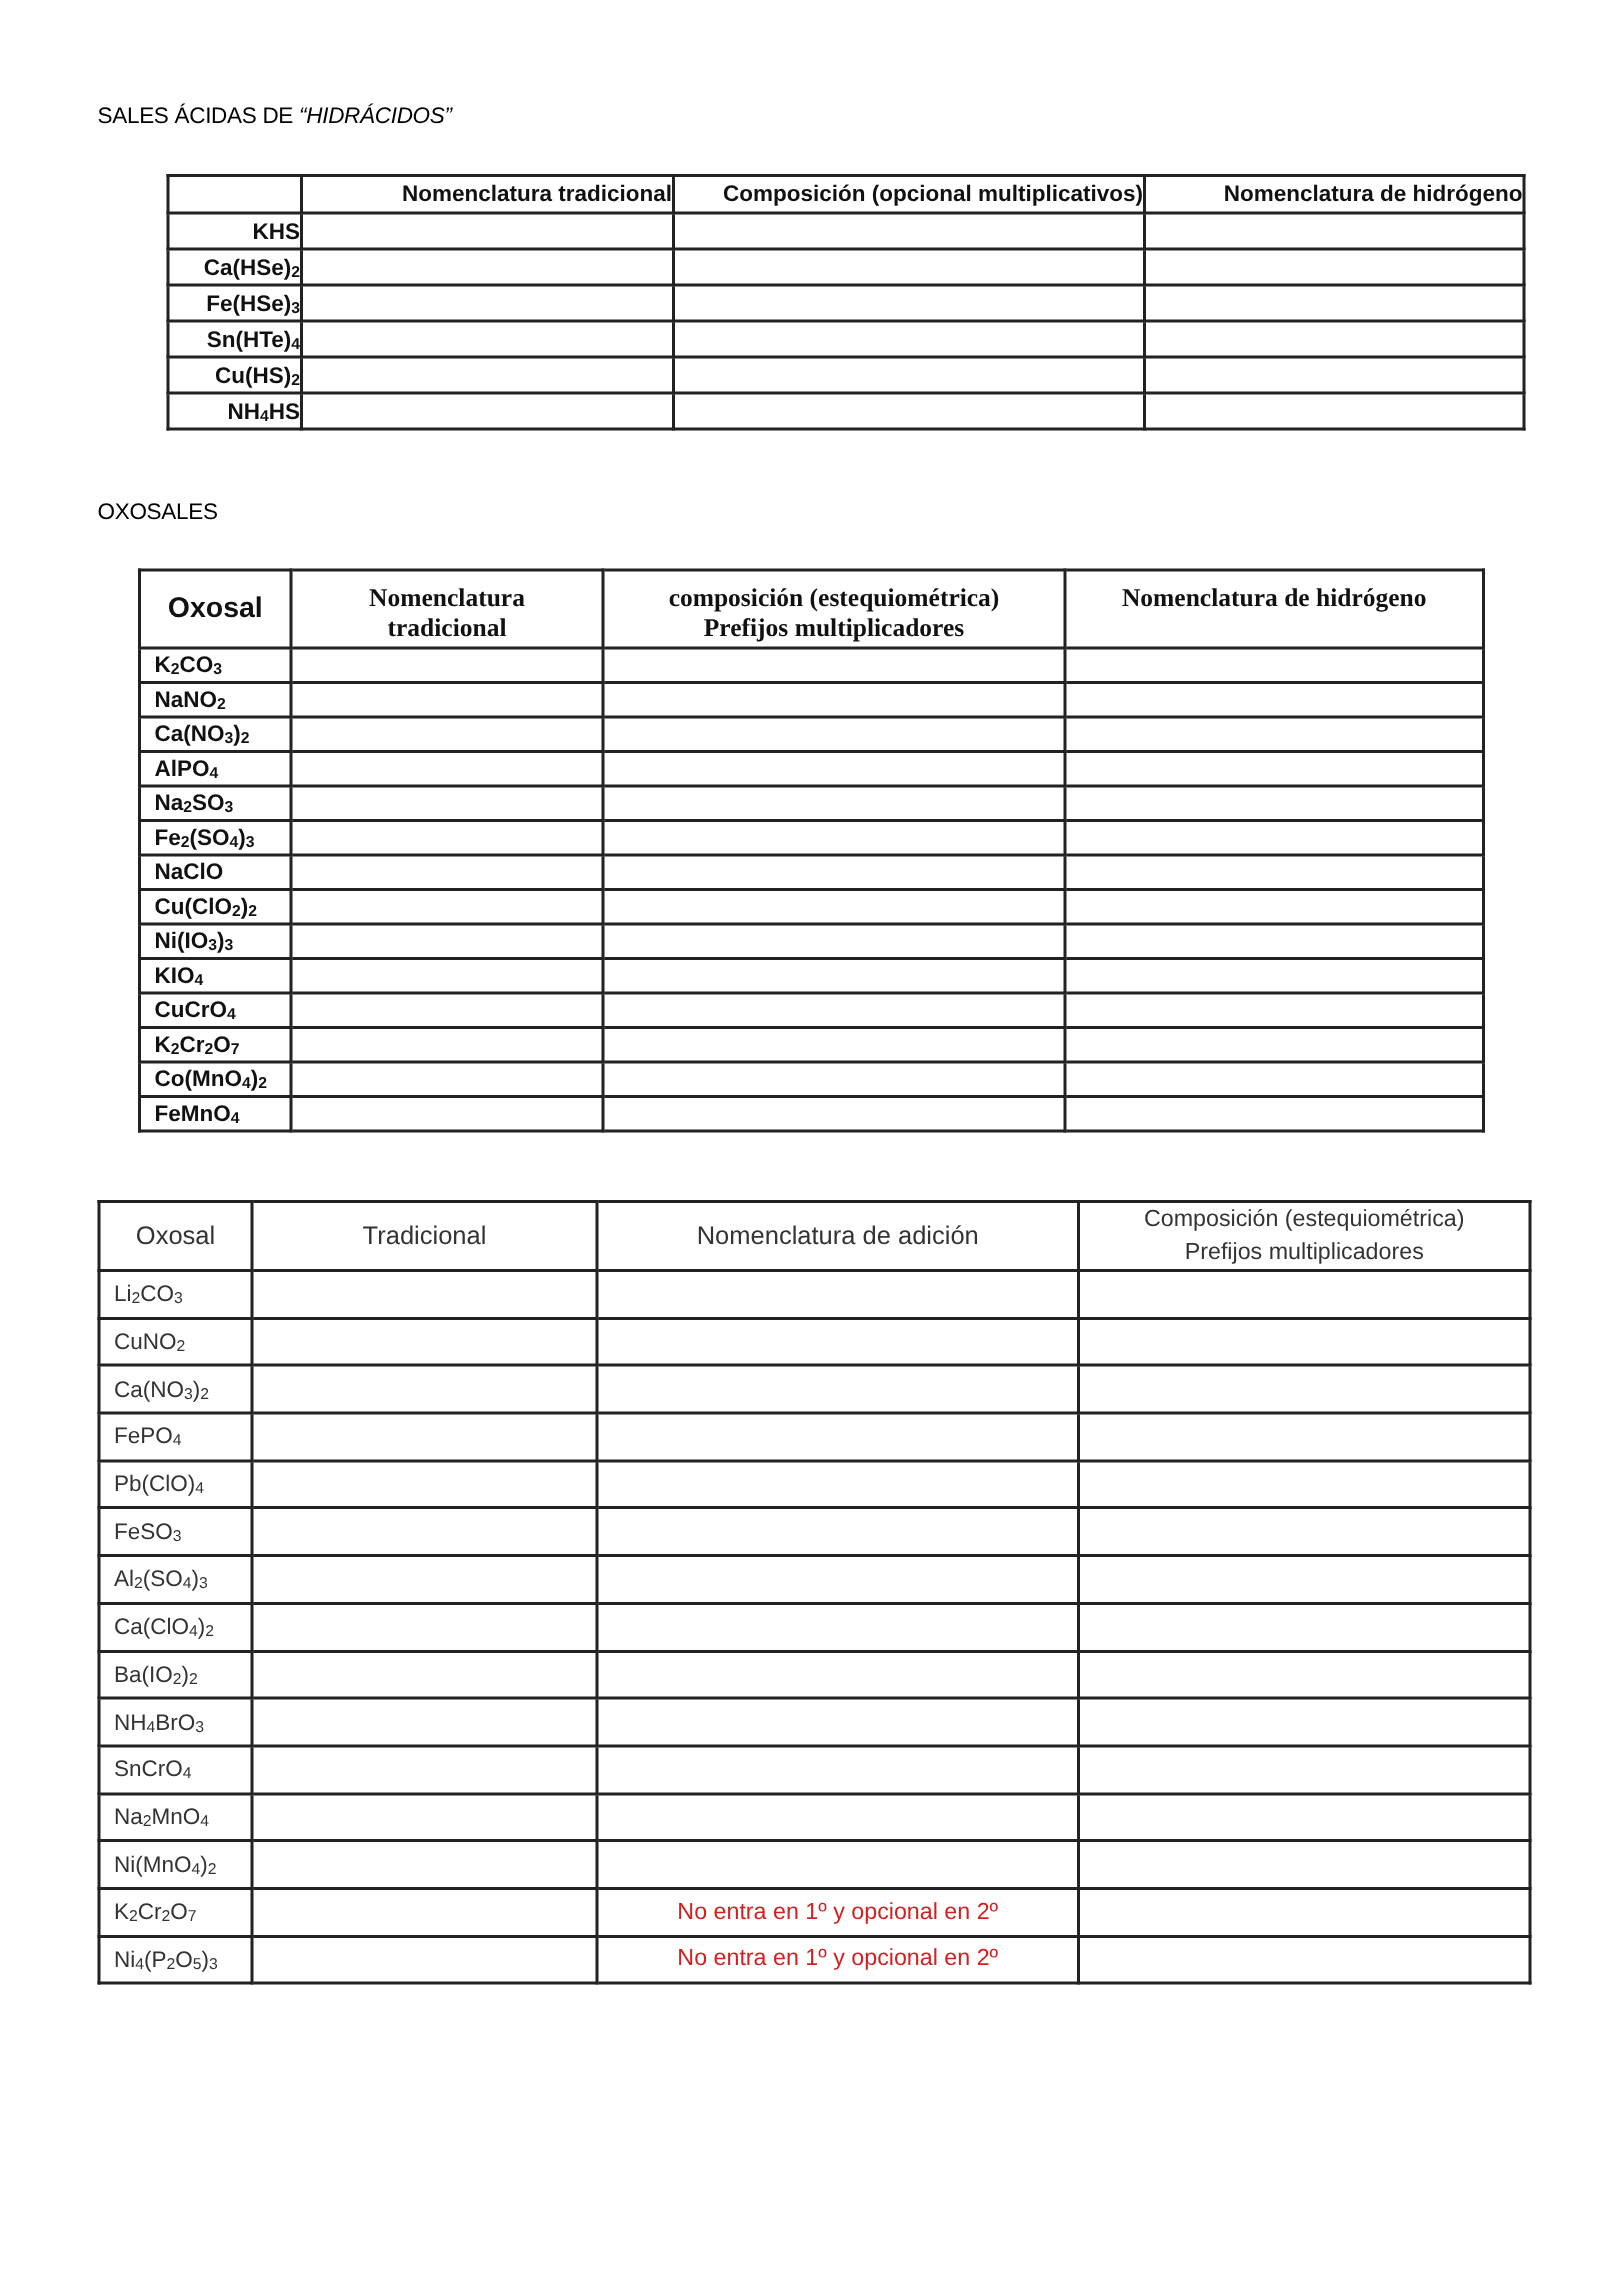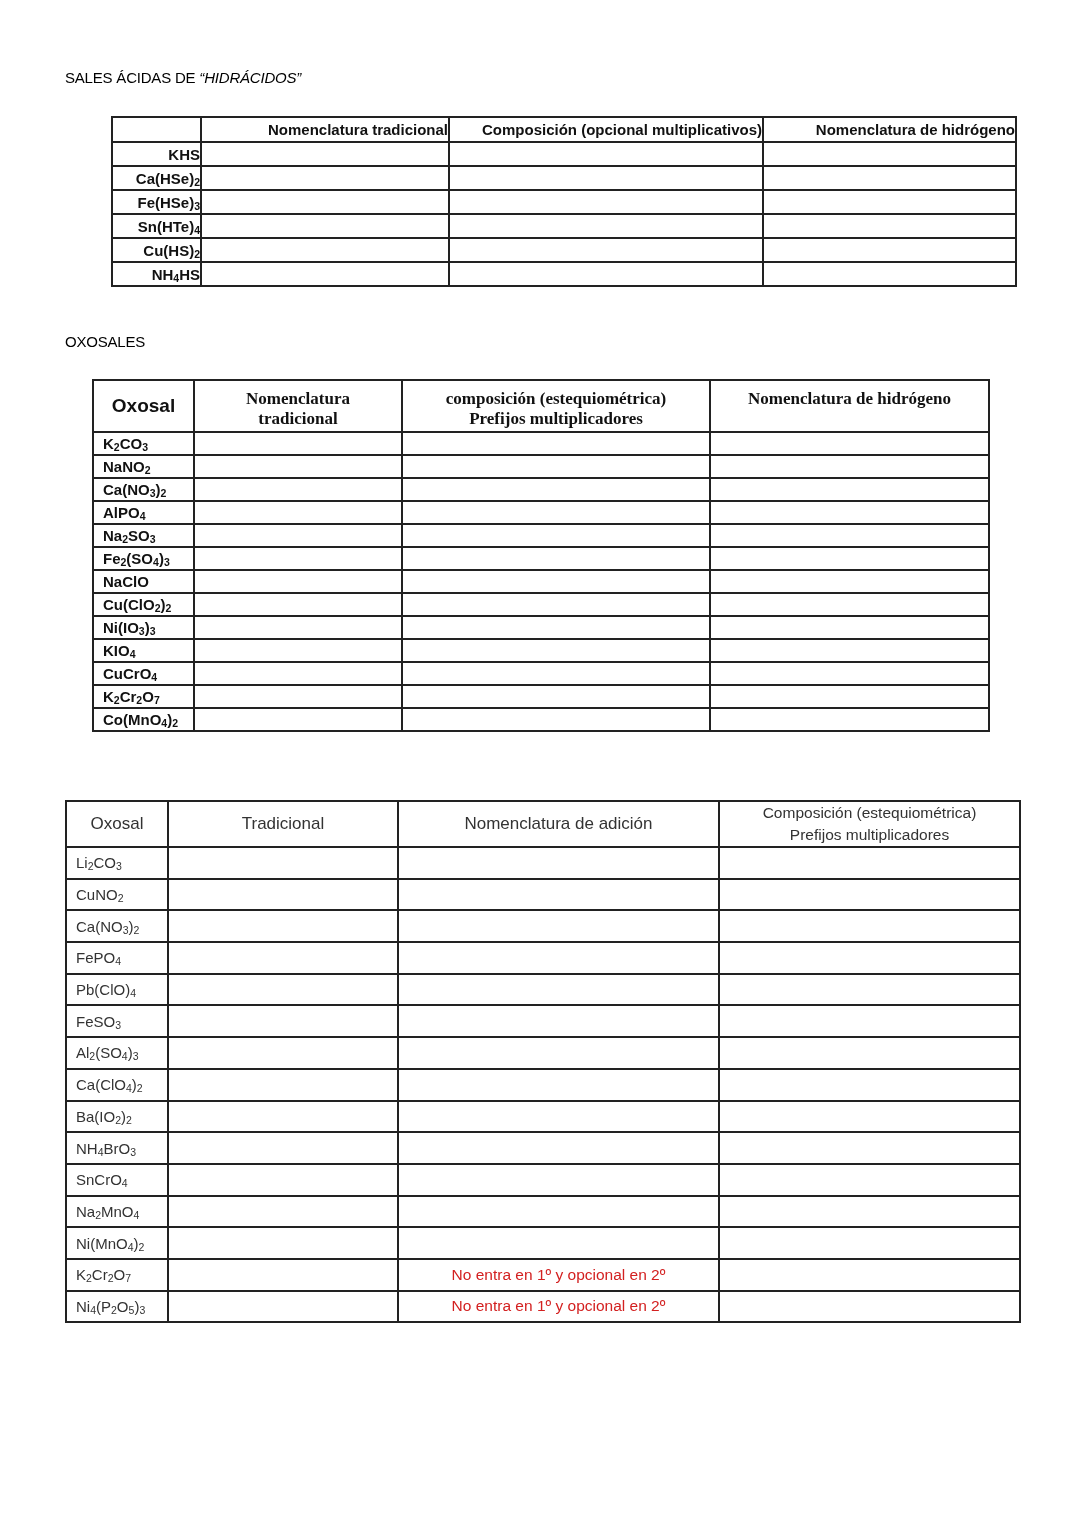--- a/index.html
+++ b/index.html
@@ -171,20 +171,26 @@
         <td></td>
         <td></td>
         <td></td>
       </tr>
       <tr>
         <td>Co(MnO<sub>4</sub>)<sub>2</sub></td>
         <td></td>
         <td></td>
         <td></td>
       </tr>
+      <tr>
+        <td>FeMnO<sub>4</sub></td>
+        <td></td>
+        <td></td>
+        <td></td>
+      </tr>
     </tbody>
 </table>
 
 <table class="t3">
   <colgroup>
       <col style="width:102px">
       <col style="width:230px">
       <col style="width:321px">
       <col style="width:301px">
     </colgroup>

